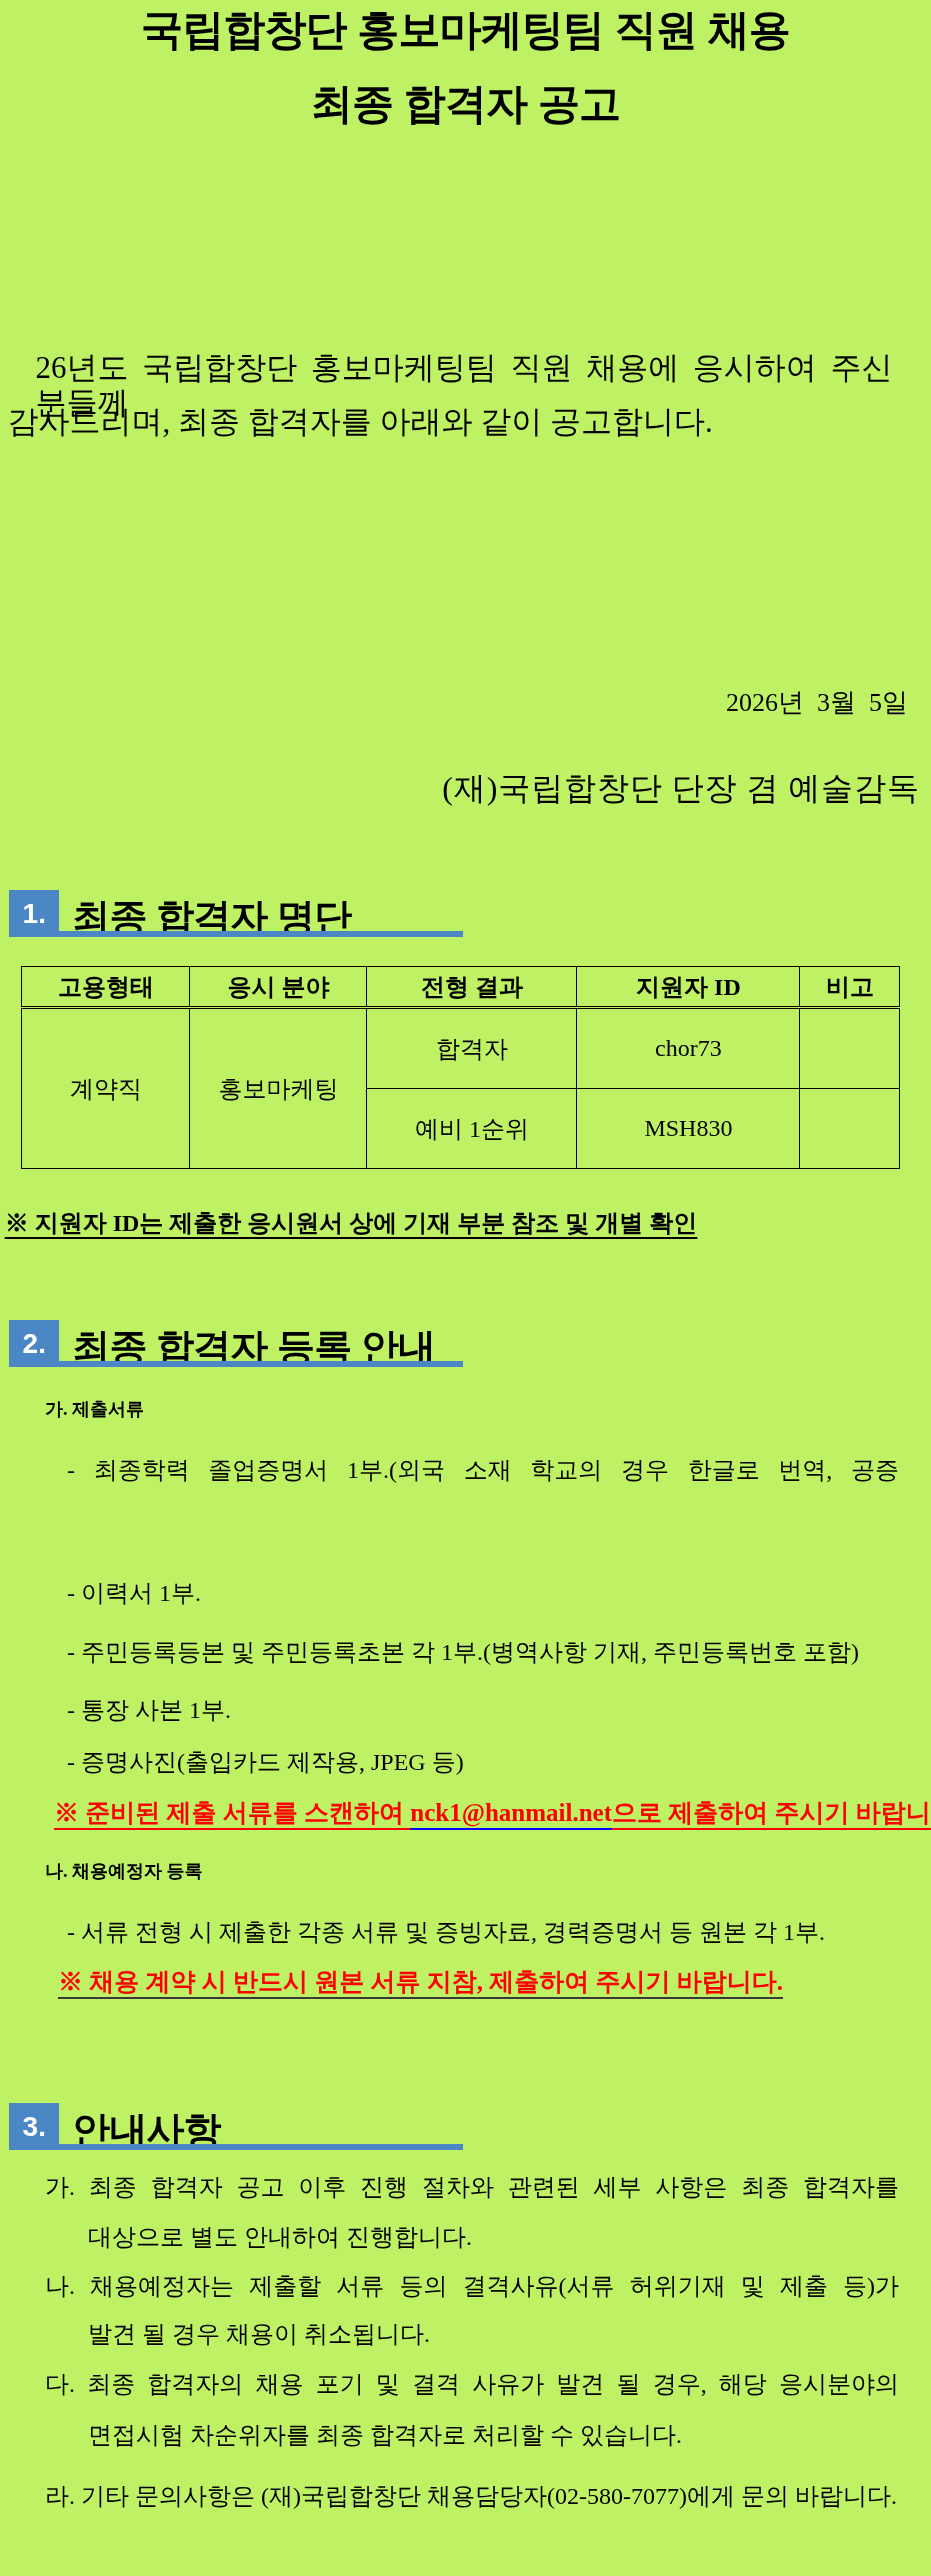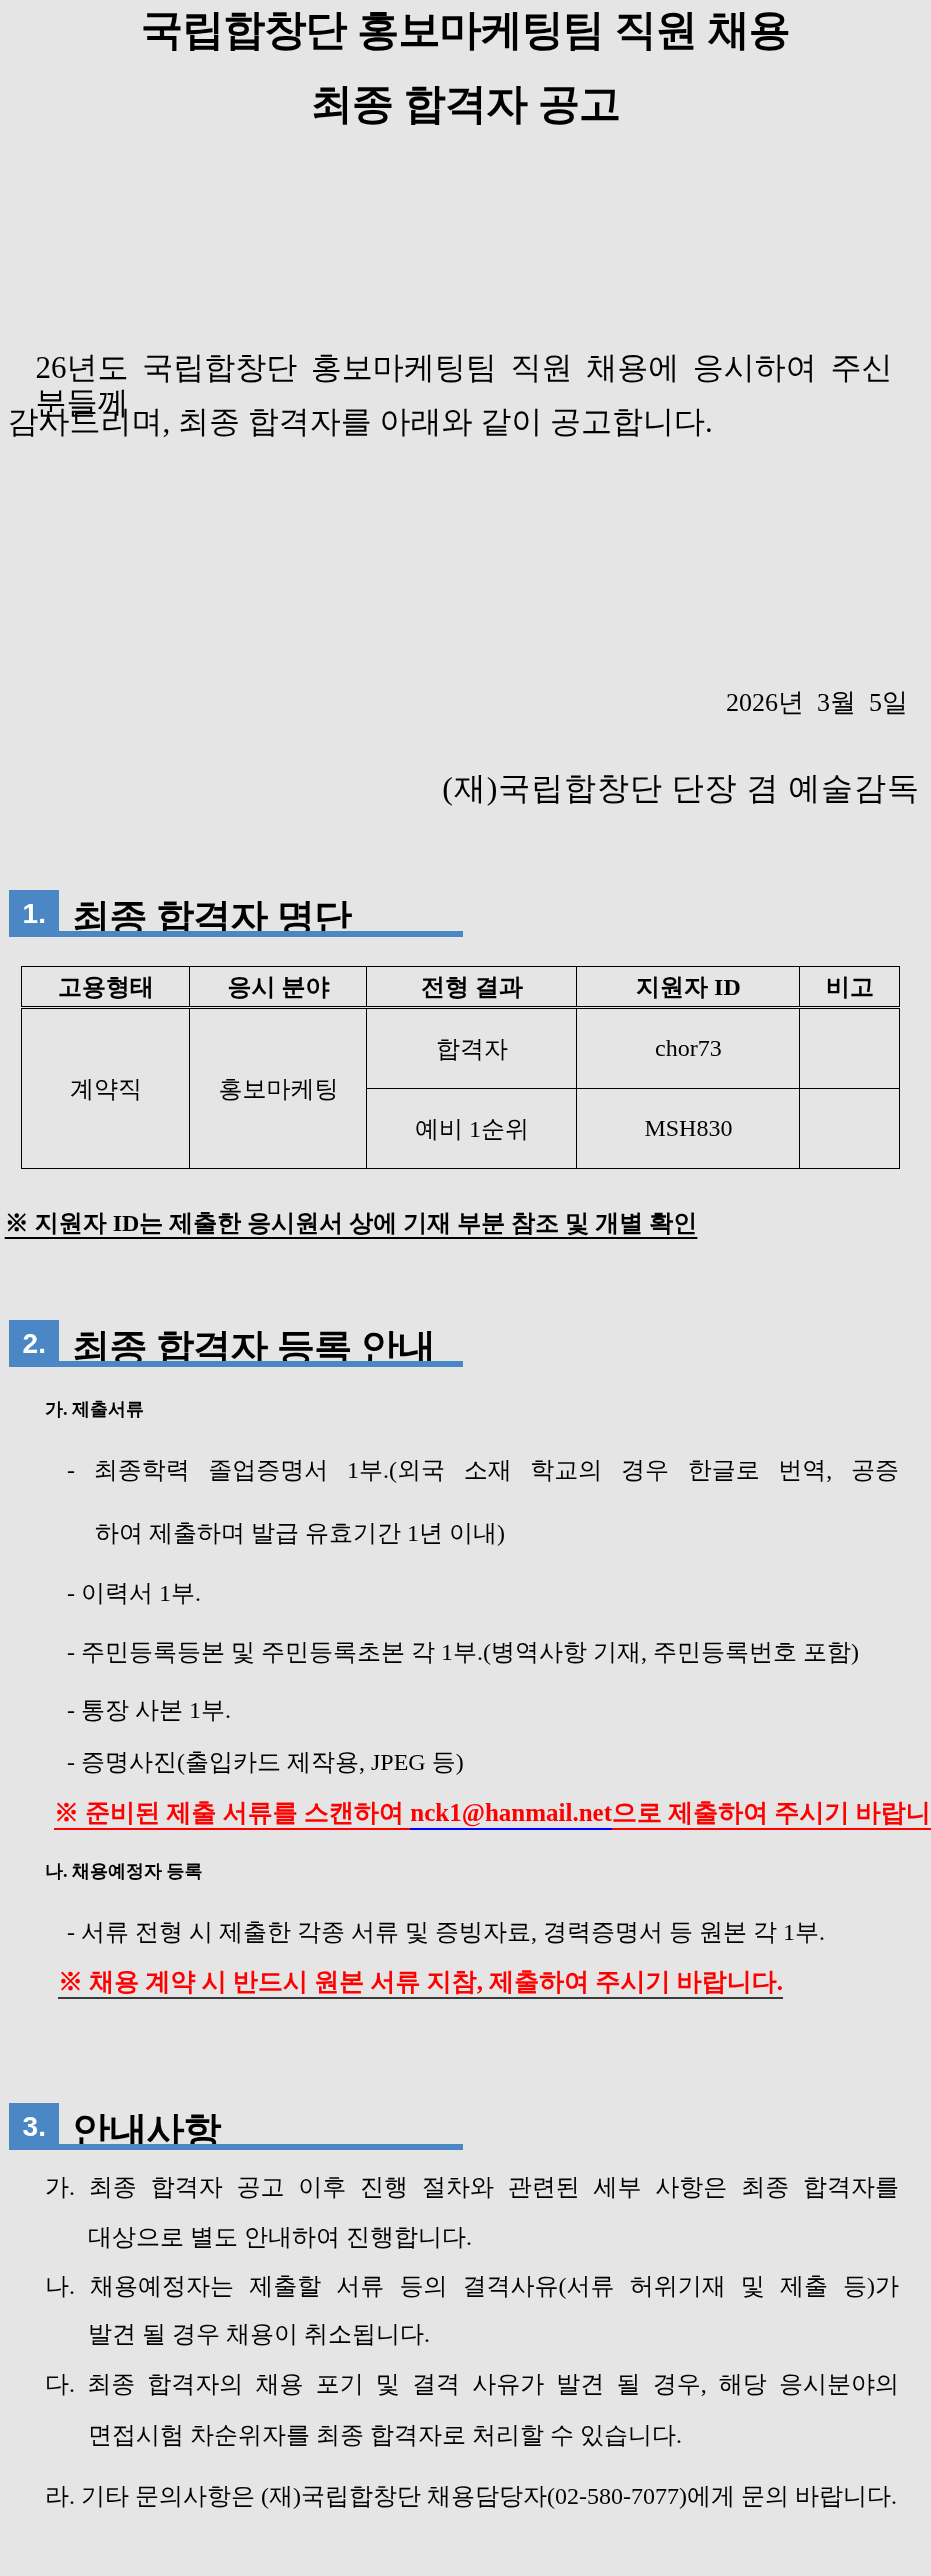--- a/index.html
+++ b/index.html
@@ -1,17 +1,17 @@
 <!DOCTYPE html>
 <html style="font-size:15px"><head>
 <meta charset="utf-8">
 <style>
   html,body { margin:0; padding:0; background:#ffffff; }
   .page {
-    position:relative; width:931px; height:2576px; background:#e5e5e5;
+    position:relative; width:931px; height:2576px; background:#bef264;
     font-family:"Liberation Serif","DejaVu Serif",serif; color:#000;
     overflow:hidden;
   }
   .abs { position:absolute; }
   .sans { font-family:"Liberation Sans","DejaVu Sans",sans-serif; }
 
   .title-line { left:0; width:931px; text-align:center; font-weight:bold;
                 font-size:42px; line-height:52px; letter-spacing:-0.9px; }
 
   .body-line { font-size:31px; line-height:35px; white-space:nowrap; }
@@ -122,21 +122,20 @@
 
   <div class="abs sec-header sans" style="top:1320px">
     <div class="sec-num">2.</div>
     <div class="sec-title">최종 합격자 등록 안내</div>
     <div class="sec-bar"></div>
   </div>
 
   <div class="abs sub-head" style="top:1397px; left:45px">가. 제출서류</div>
 
   <div class="abs doc-line just" style="top:1453px; left:67px; width:832px">- 최종학력 졸업증명서 1부.(외국 소재 학교의 경우 한글로 번역, 공증</div>
-  <div class="abs doc-line" style="top:1516px; left:95px">하여 제출하며 발급 유효기간 1년 이내)</div>
   <div class="abs doc-line" style="top:1576px; left:67px">- 이력서 1부.</div>
   <div class="abs doc-line" style="top:1635px; left:67px">- 주민등록등본 및 주민등록초본 각 1부.(병역사항 기재, 주민등록번호 포함)</div>
   <div class="abs doc-line" style="top:1693px; left:67px">- 통장 사본 1부.</div>
   <div class="abs doc-line" style="top:1745px; left:67px">- 증명사진(출입카드 제작용, JPEG 등)</div>
 
   <div class="abs red-note" style="top:1796px; left:54px">
     <span>※ 준비된 제출 서류를 스캔하여 </span><span class="email-link">nck1@hanmail.net</span><span>으로 제출하여 주시기 바랍니다.</span>
   </div>
 
   <div class="abs sub-head" style="top:1859px; left:45px">나. 채용예정자 등록</div>

